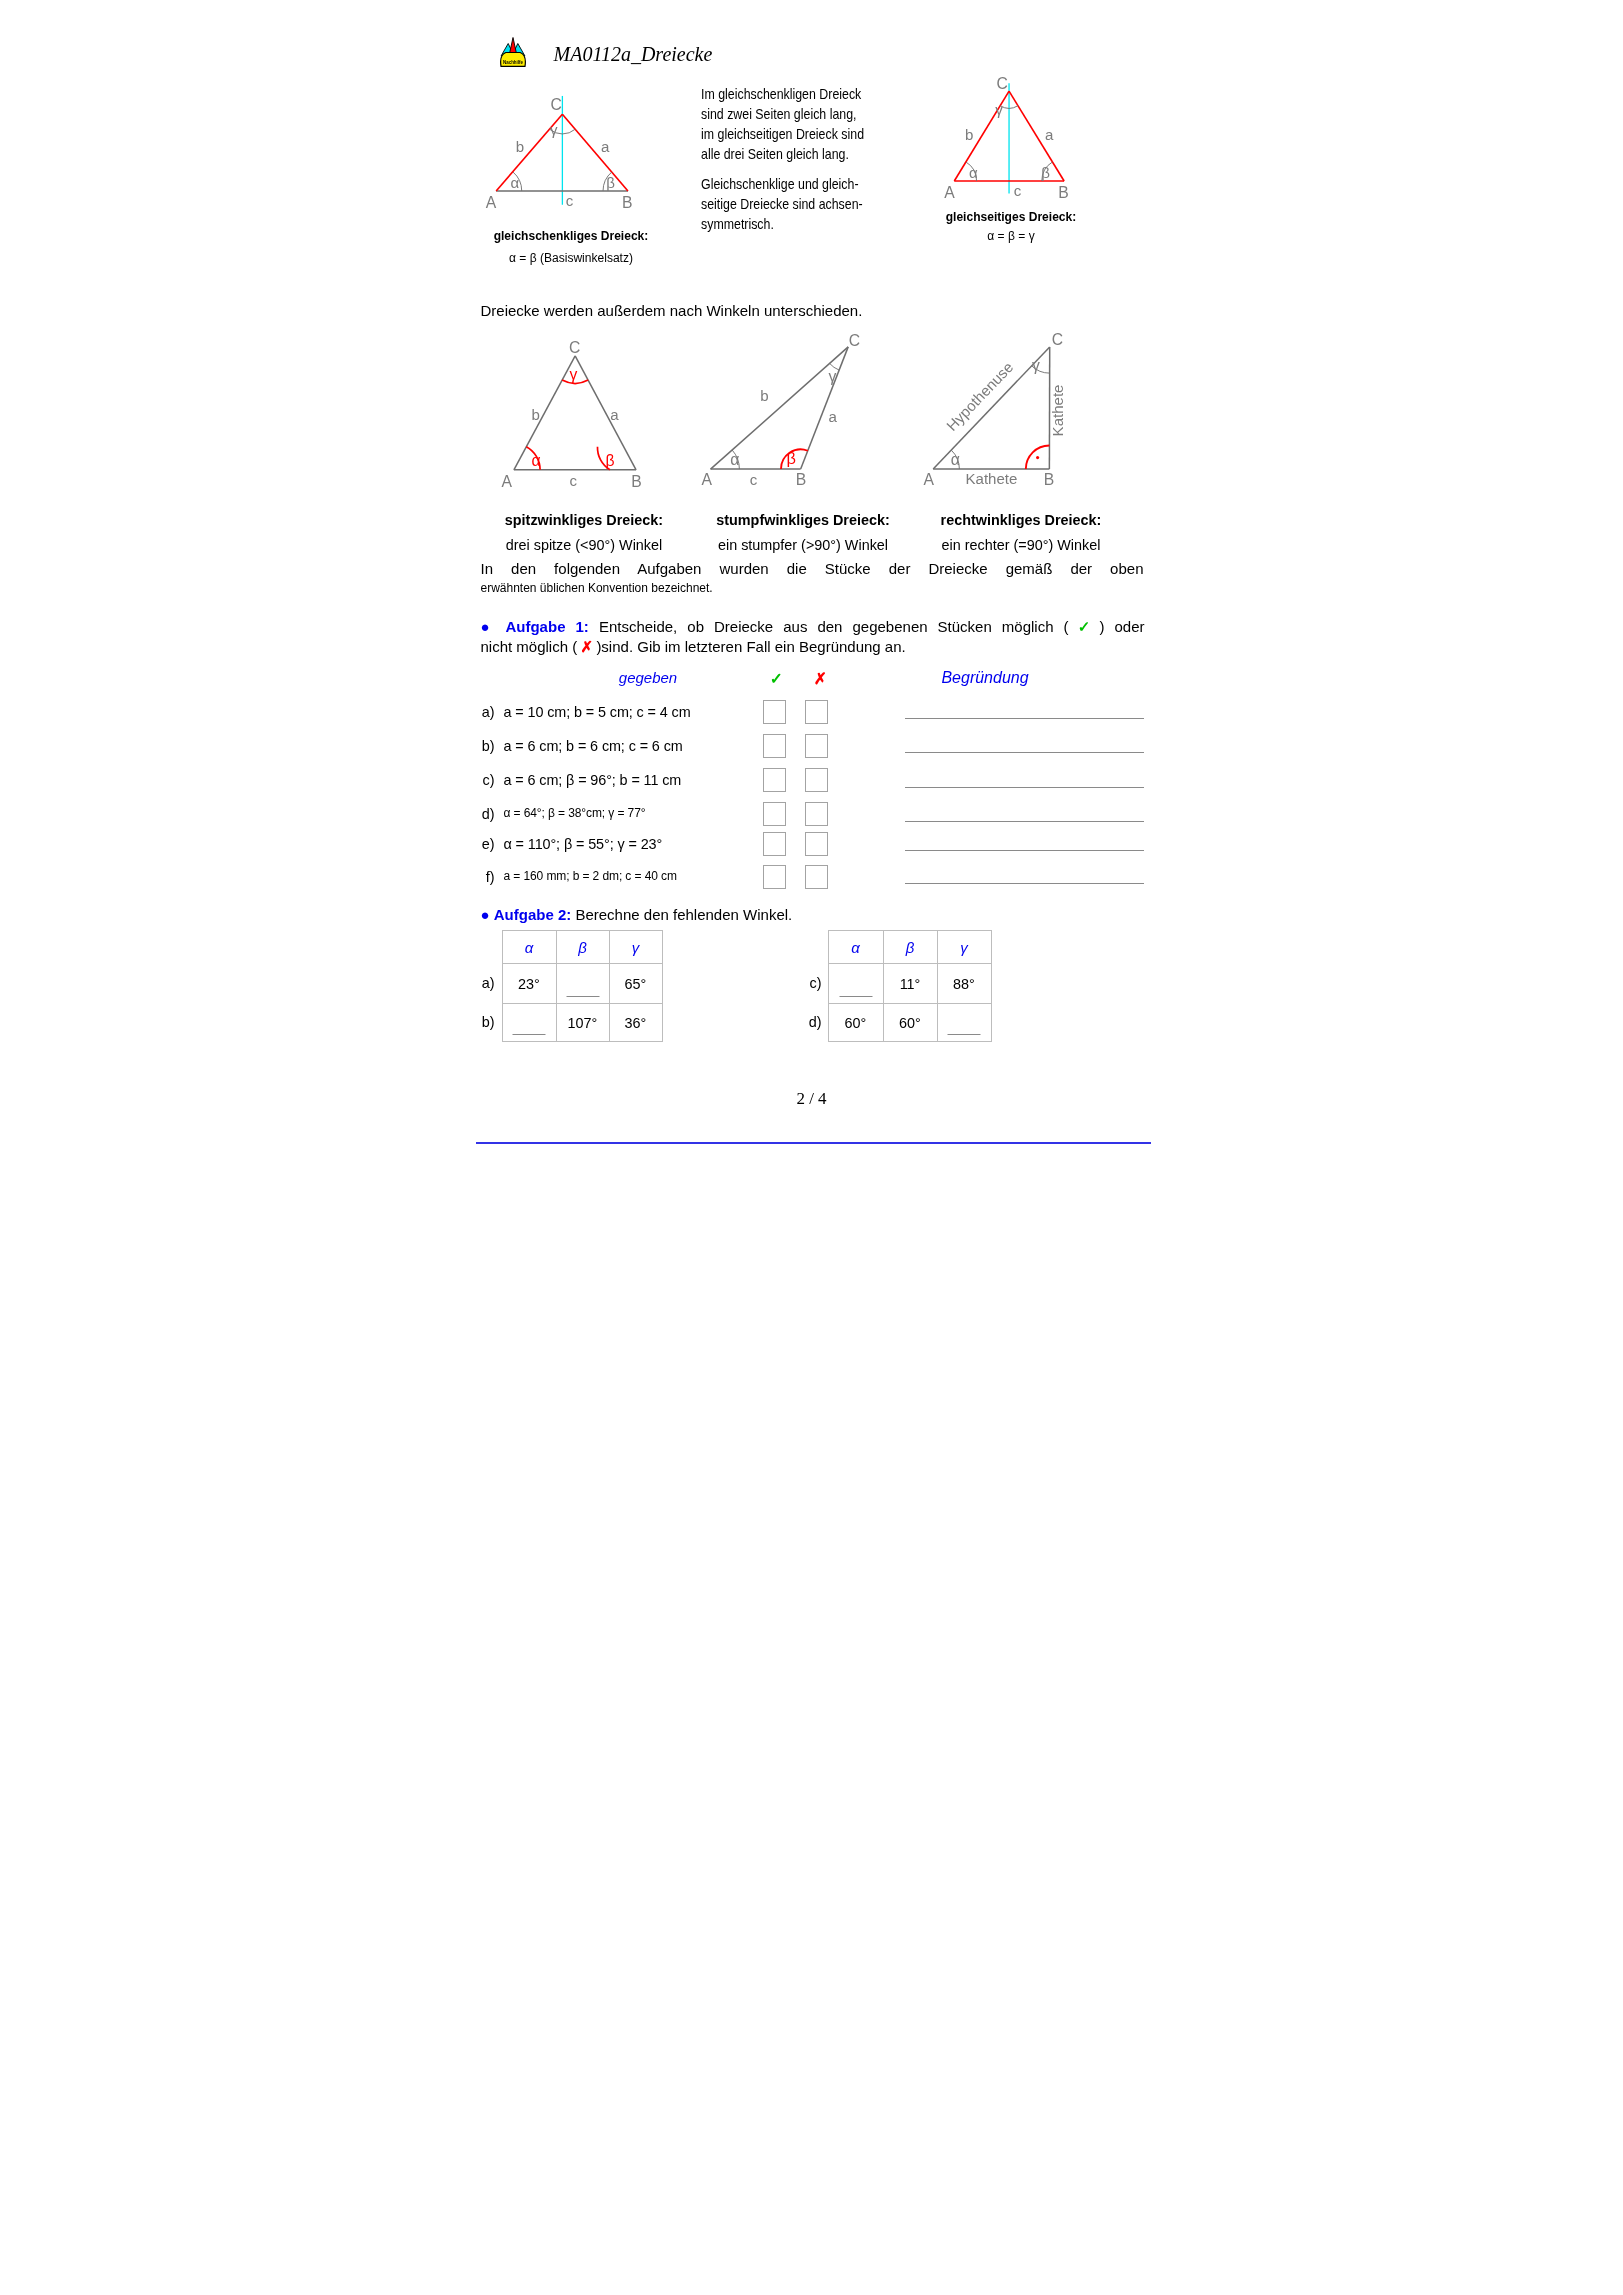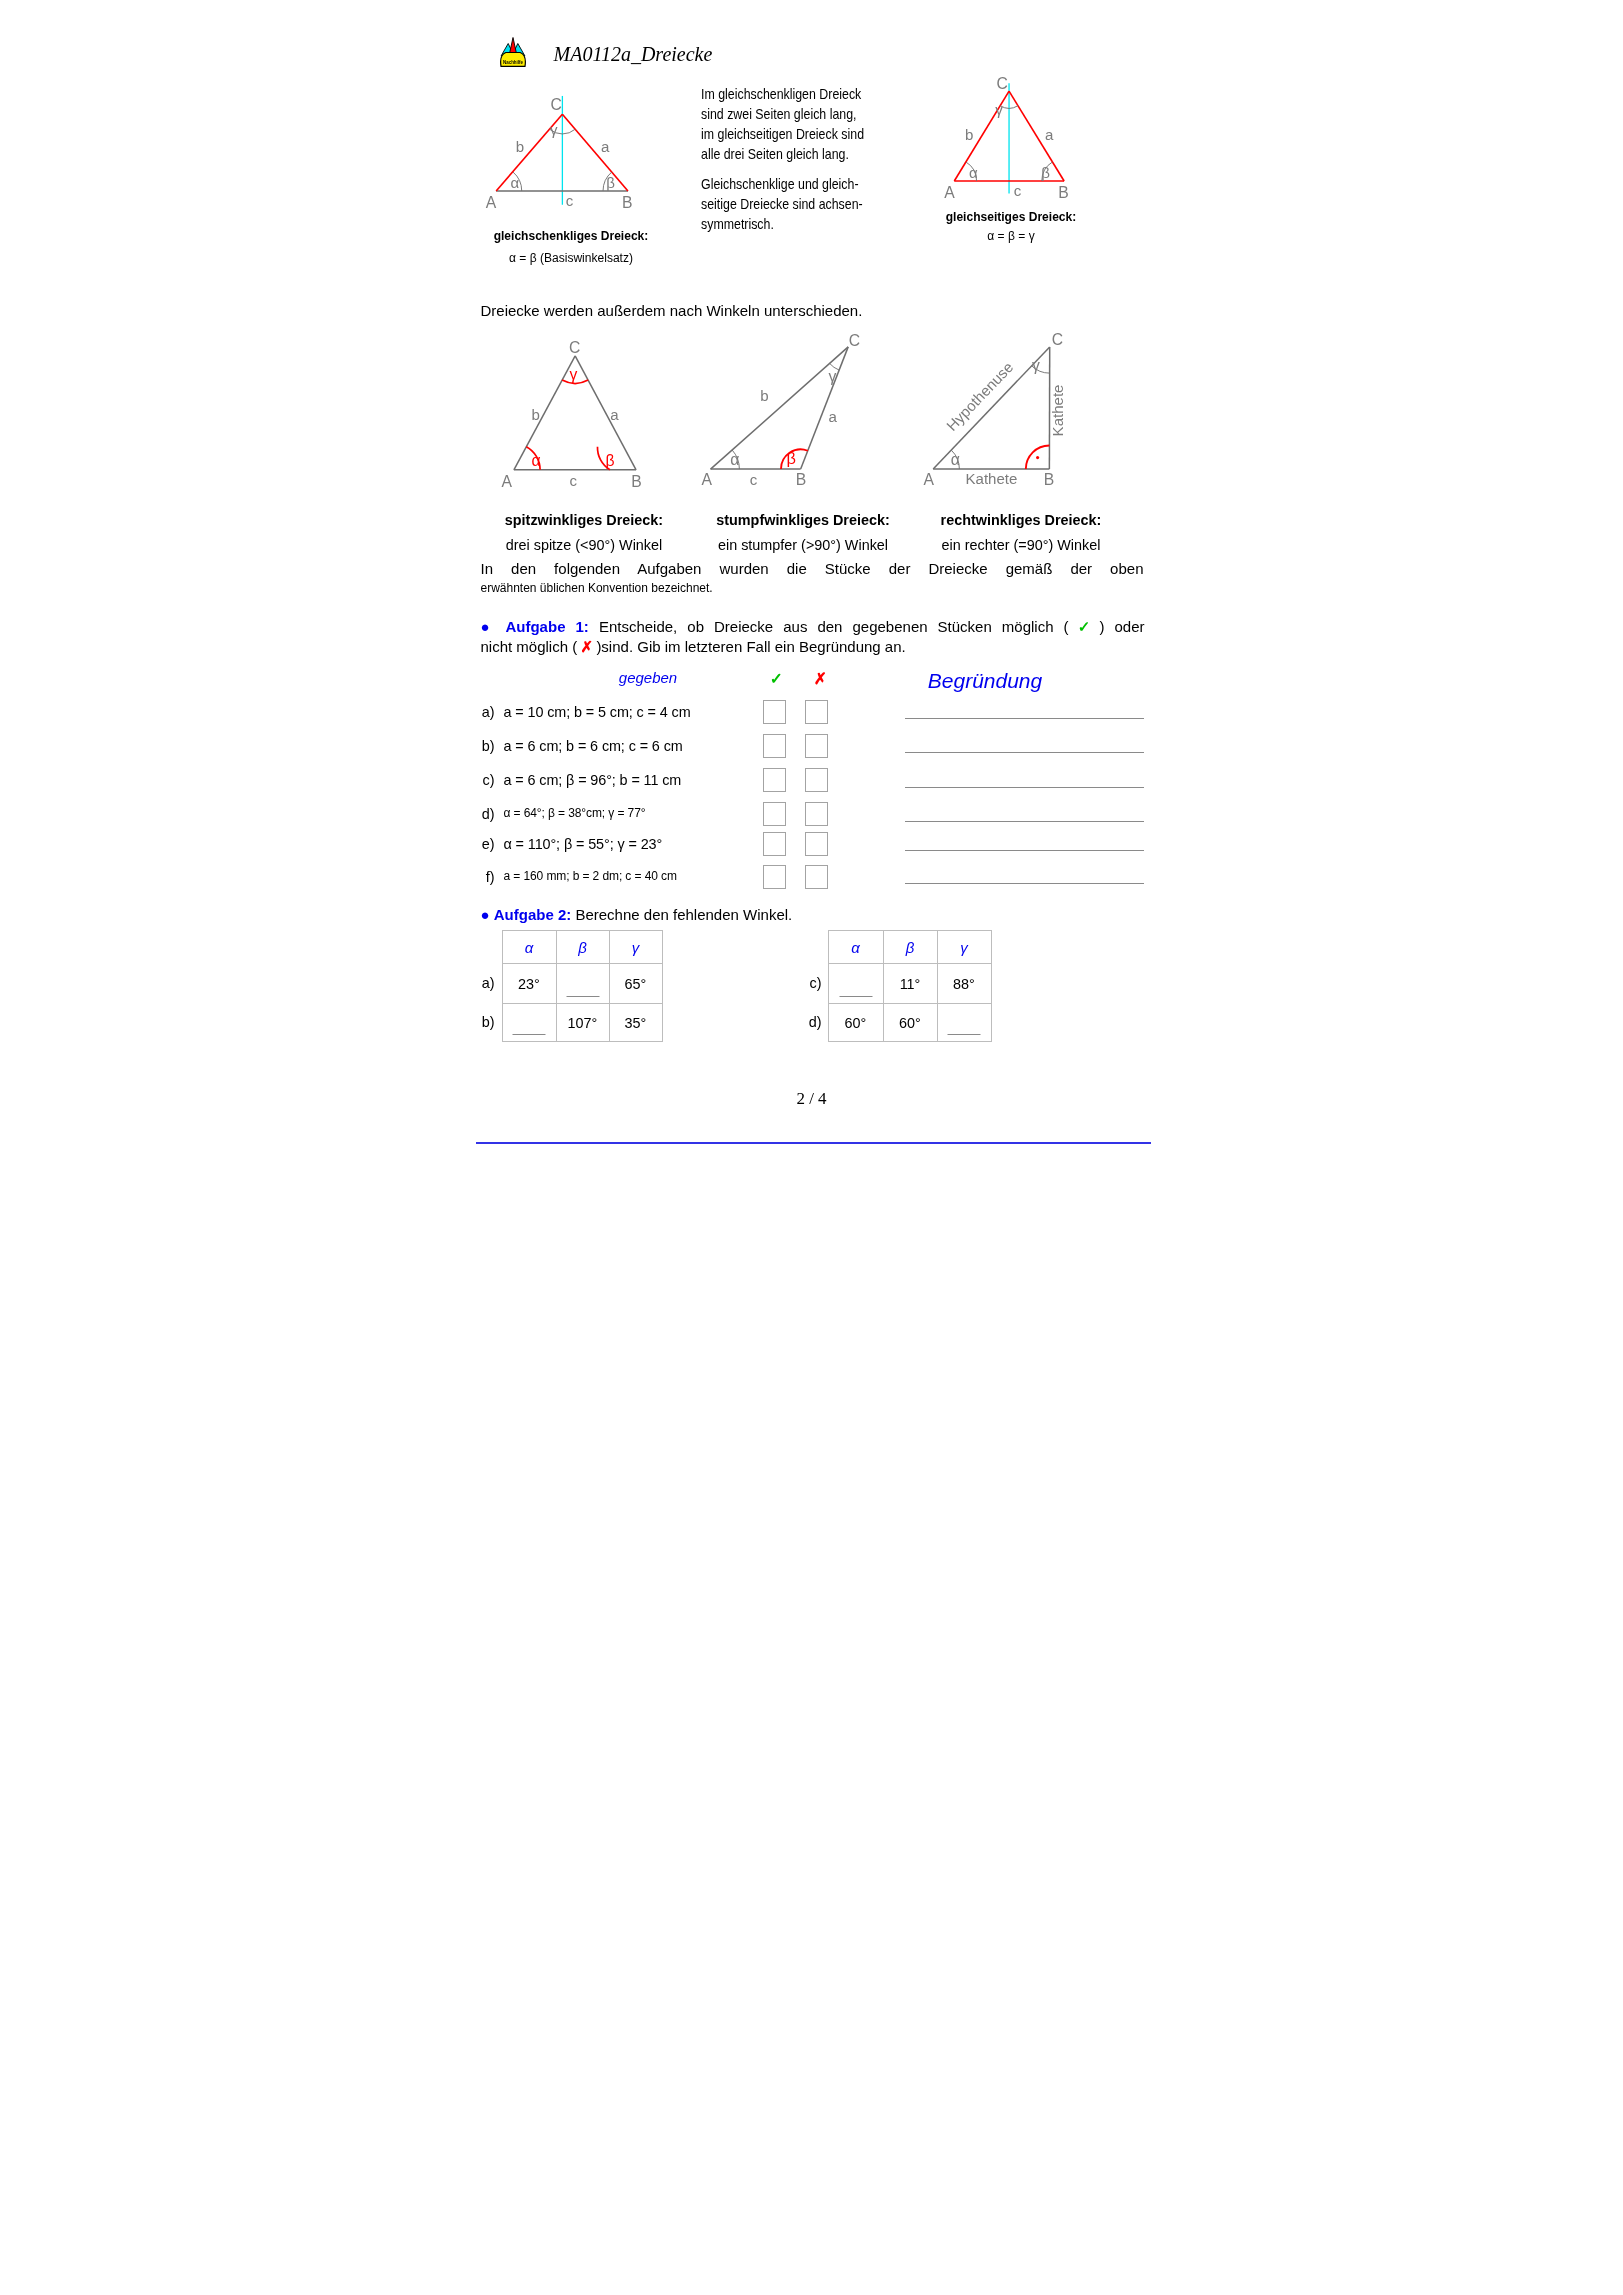--- a/index.html
+++ b/index.html
@@ -177,21 +177,21 @@
       <span>Entscheide, ob Dreiecke aus den gegebenen Stücken möglich (</span><span class="glyph-check">✓</span><span>) oder</span>
     </div>
     <div>
       <span>nicht möglich (</span><span class="glyph-cross">✗</span><span>)sind. Gib im letzteren Fall ein Begründung an.</span>
     </div>
   </div>
 
   <div class="abs center blue ital" style="left:177px;top:669px;width:131px;font-size:15px;">gegeben</div>
   <div class="abs center glyph-check" style="left:357px;top:669px;width:21px;font-size:15.7px;">✓</div>
   <div class="abs center glyph-cross" style="left:401px;top:669px;width:21px;font-size:15.7px;">✗</div>
-  <div class="abs center blue ital" style="left:514px;top:669px;width:131px;font-size:21px;">Begründung</div>
+  <div class="abs center blue ital" style="left:514px;top:669px;width:131px;font-size:16px;">Begründung</div>
 
   <div class="abs" style="left:63px;top:704px;width:26px;text-align:right;font-size:14.4px;">a)</div>
   <div class="abs" style="left:98px;top:704px;font-size:14.4px;letter-spacing:-0.1px;">a = 10 cm; b = 5 cm; c = 4 cm</div>
   <div class="checkbox" style="left:357px;top:700px;"></div>
   <div class="checkbox" style="left:399px;top:700px;"></div>
   <div class="answer-line" style="left:499px;top:718px;width:239px;"></div>
 
   <div class="abs" style="left:63px;top:738px;width:26px;text-align:right;font-size:14.4px;">b)</div>
   <div class="abs" style="left:98px;top:738px;font-size:14.4px;letter-spacing:-0.1px;">a = 6 cm; b = 6 cm; c = 6 cm</div>
   <div class="checkbox" style="left:357px;top:734px;"></div>
@@ -234,21 +234,21 @@
     <div class="cell hdr r0">γ</div>
     <div class="cell c0">23°</div>
     <div class="cell">
         <div class="cell-line"></div>
       </div>
     <div class="cell">65°</div>
     <div class="cell c0">
         <div class="cell-line"></div>
       </div>
     <div class="cell">107°</div>
-    <div class="cell">35°</div>
+    <div class="cell">36°</div>
   </div>
   <div class="abs rowlabel" style="left:63px;top:975px;width:26px;text-align:right;">a)</div>
   <div class="abs rowlabel" style="left:63px;top:1014px;width:26px;text-align:right;">b)</div>
 
   <div class="atable" style="left:422px;top:930px;grid-template-columns:54px 54px 54px;grid-template-rows:32px 40px 38px;">
     <div class="cell hdr c0 r0">α</div>
     <div class="cell hdr r0">β</div>
     <div class="cell hdr r0">γ</div>
     <div class="cell c0">
         <div class="cell-line"></div>

